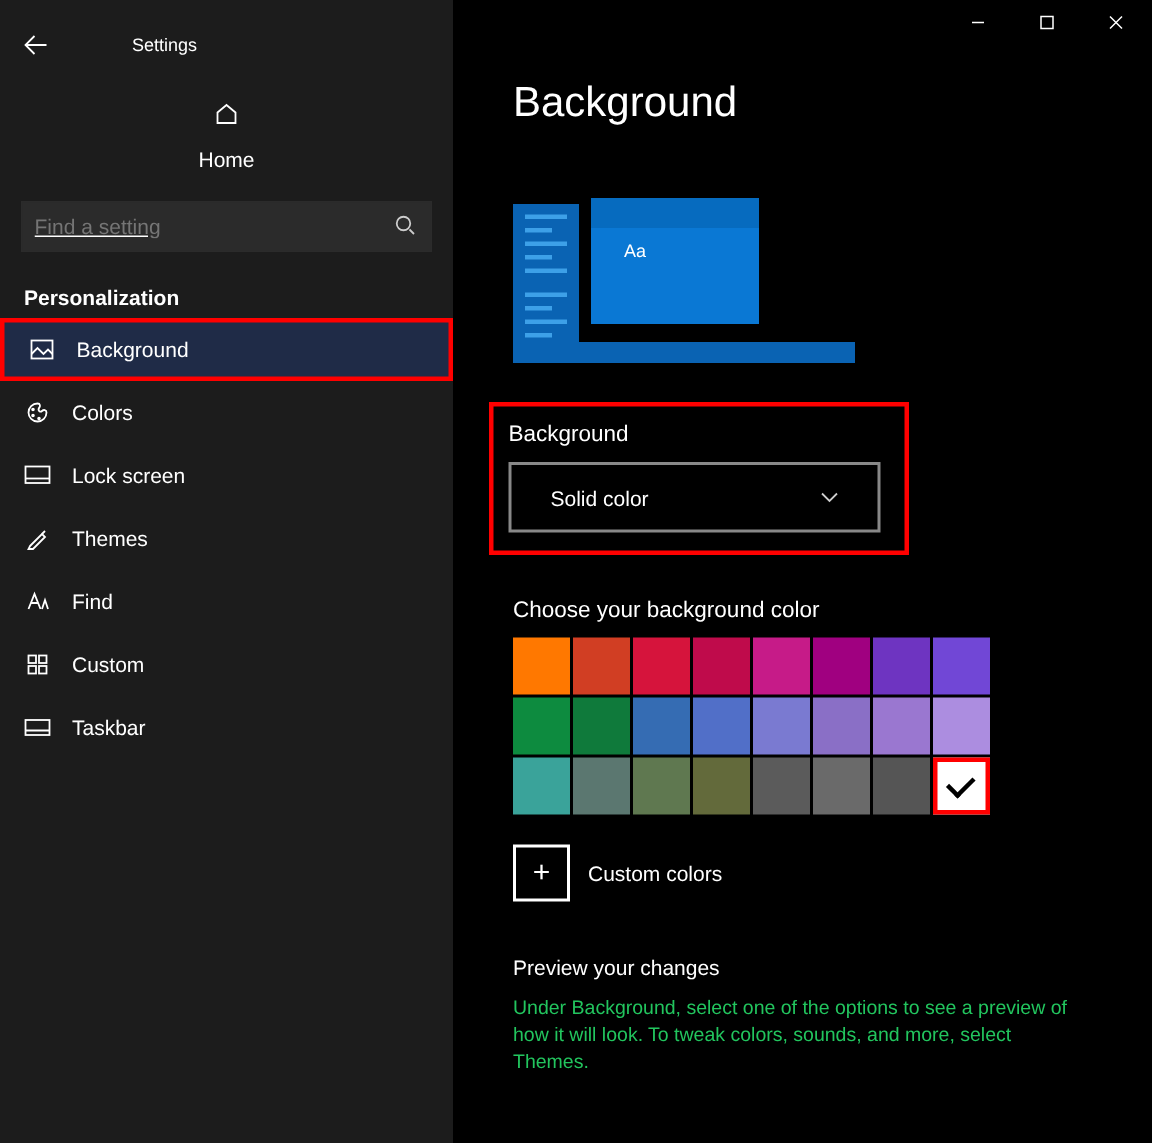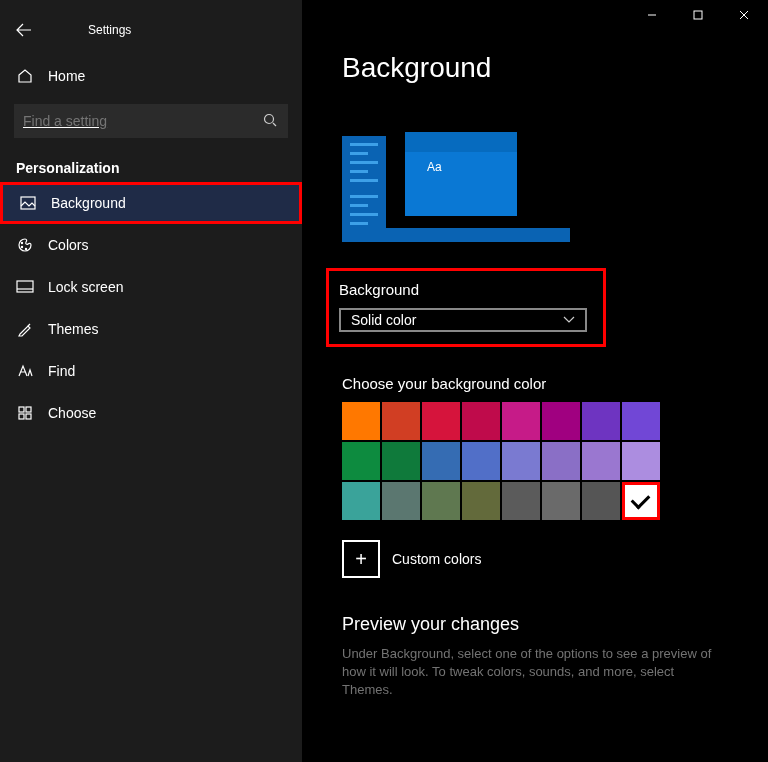--- a/index.html
+++ b/index.html
@@ -47,20 +47,21 @@
     display: flex; align-items: center; justify-content: center;
     margin-right: 18px;
   }
   .title-text { font-size: 12px; }
   .home-row {
     display: flex; align-items: center;
     padding: 8px 16px;
     margin-top: 16px;
     gap: 14px;
     cursor: pointer;
+    flex-direction: column;
   }
   .home-row .icon { width: 18px; display:flex; justify-content:center; }
   .search-box {
     margin: 12px 14px 0 14px;
     background: #2b2b2b;
     border: 1px solid #2b2b2b;
     height: 34px;
     display: flex; align-items: center;
     padding: 0 8px;
     justify-content: space-between;
@@ -101,21 +102,21 @@
   .preview-inner {
     width:100%; height:100%;
     background: #000;
     position: relative;
   }
   .pv-taskbar {
     position:absolute; bottom:0; left:0; right:0; height:14px;
     background:#0a63b3;
   }
   .pv-win {
-    position:absolute; left:63px; top:18px;
+    position:absolute; left:52px; top:18px;
     width:112px; height:84px;
     background:#0a78d4;
   }
   .pv-win-top { height:20px; background:#066bbf; }
   .pv-aa { color:#fff; font-size:12px; padding:8px 0 0 22px; }
   .pv-side {
     position:absolute; left:0; top:22px;
     width:44px; height:96px;
     background:#0a63b3;
     display:flex; flex-direction:column;
@@ -129,24 +130,24 @@
     width: 270px;
   }
   .section-block.highlight1 {
     border:3px solid #ff0000;
     padding: 10px 10px 12px 10px;
     width: 280px;
     margin-left: 24px;
   }
   .field-label { font-size:15px; margin-bottom:10px; }
   .dropdown {
-    width: 248px; height: 24px;
+    width: 248px; height: 47px;
     border:2px solid #888;
     display:flex; align-items:center; justify-content:space-between;
-    padding:0 10px;
+    padding:0 26px;
     text-align:center;
   }
   .dropdown span {font-size:14px;}
   .chev { font-size:12px; color:#ccc; }
   .swatches-label {
     margin: 28px 0 0 40px;
     font-size:15px;
   }
   .swatches {
     margin: 10px 0 0 40px;
@@ -176,25 +177,25 @@
     display:flex; align-items:center; gap:12px;
   }
   .plus-box {
     width:38px; height:38px;
     border:2px solid #fff;
     display:flex; align-items:center; justify-content:center;
     font-size:20px; line-height:1;
   }
   .pvc-heading {
     margin: 36px 0 0 40px;
-    font-size:18px; font-weight:500;
+    font-size:14px; font-weight:500;
   }
   .pvc-text {
     margin: 10px 40px 0 40px;
-    font-size:13px; color:#737373; line-height:1.4;
+    font-size:13px; color:#22c55e; line-height:1.4;
   }
   .themes-link {
     margin: 8px 0 0 40px;
     font-size:13px; color:#3a96dd;
     cursor:pointer;
   }
   svg { display:block; }
 </style>
 </head>
 <body>
@@ -284,23 +285,32 @@
 
   <div class="nav-item">
     <span class="icon">
       <svg width="14" height="14" viewBox="0 0 14 14" fill="none" stroke="#fff" stroke-width="1.2">
         <rect x="1" y="1" width="5" height="5"></rect>
           <rect x="8" y="1" width="5" height="5"></rect>
         <rect x="1" y="8" width="5" height="5"></rect>
           <rect x="8" y="8" width="5" height="5"></rect>
       </svg>
     </span>
-    <span>Choose</span>
-  </div>
-
+    <span>Custom</span>
+  </div>
+
+  <div class="nav-item">
+    <span class="icon">
+      <svg width="18" height="12" viewBox="0 0 18 12" fill="none" stroke="#fff" stroke-width="1.2">
+        <rect x="1" y="1" width="16" height="10"></rect>
+          <path d="M1 8 H17"></path>
+      </svg>
+    </span>
+    <span>Taskbar</span>
+  </div>
 </div>
 
 <div class="content">
 
   <div class="win-controls">
     <div class="win-ctrl">
       <svg width="10" height="10">
           <path d="M1 5 H9" stroke="#fff" stroke-width="1"></path>
         </svg>
     </div>

